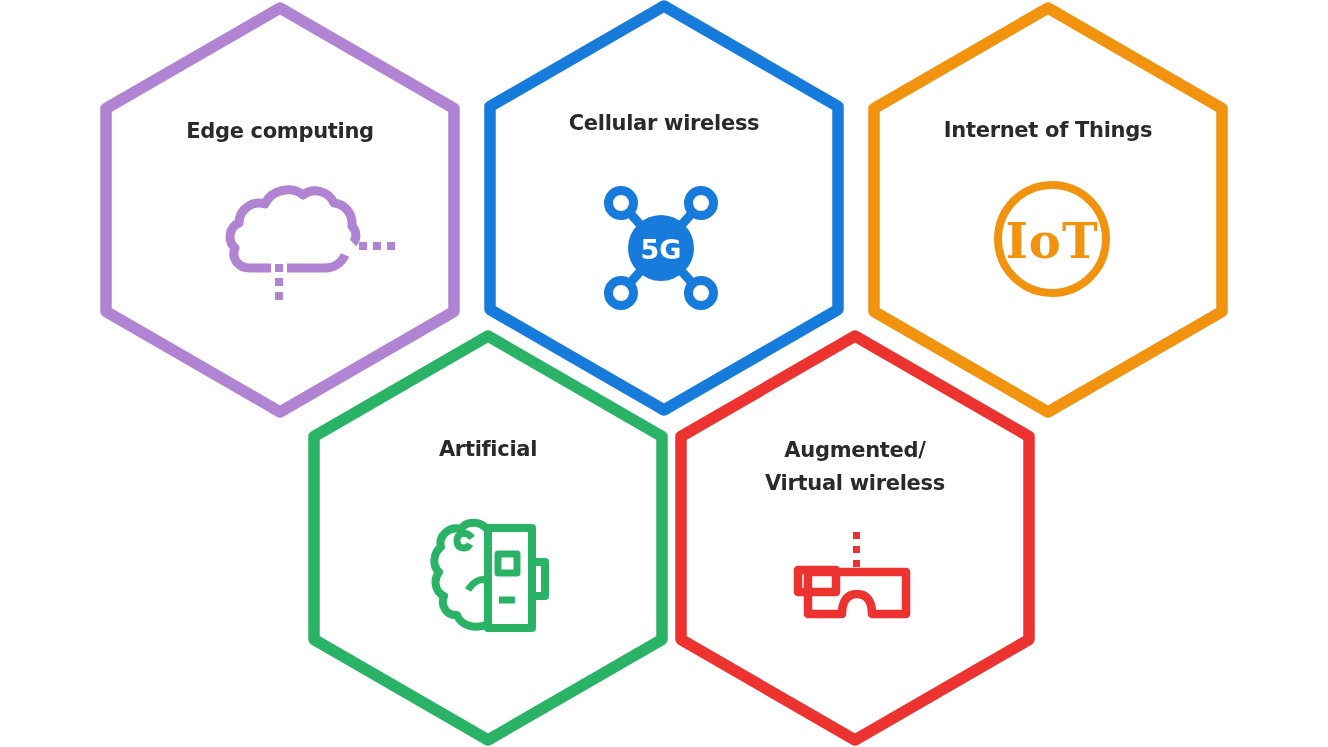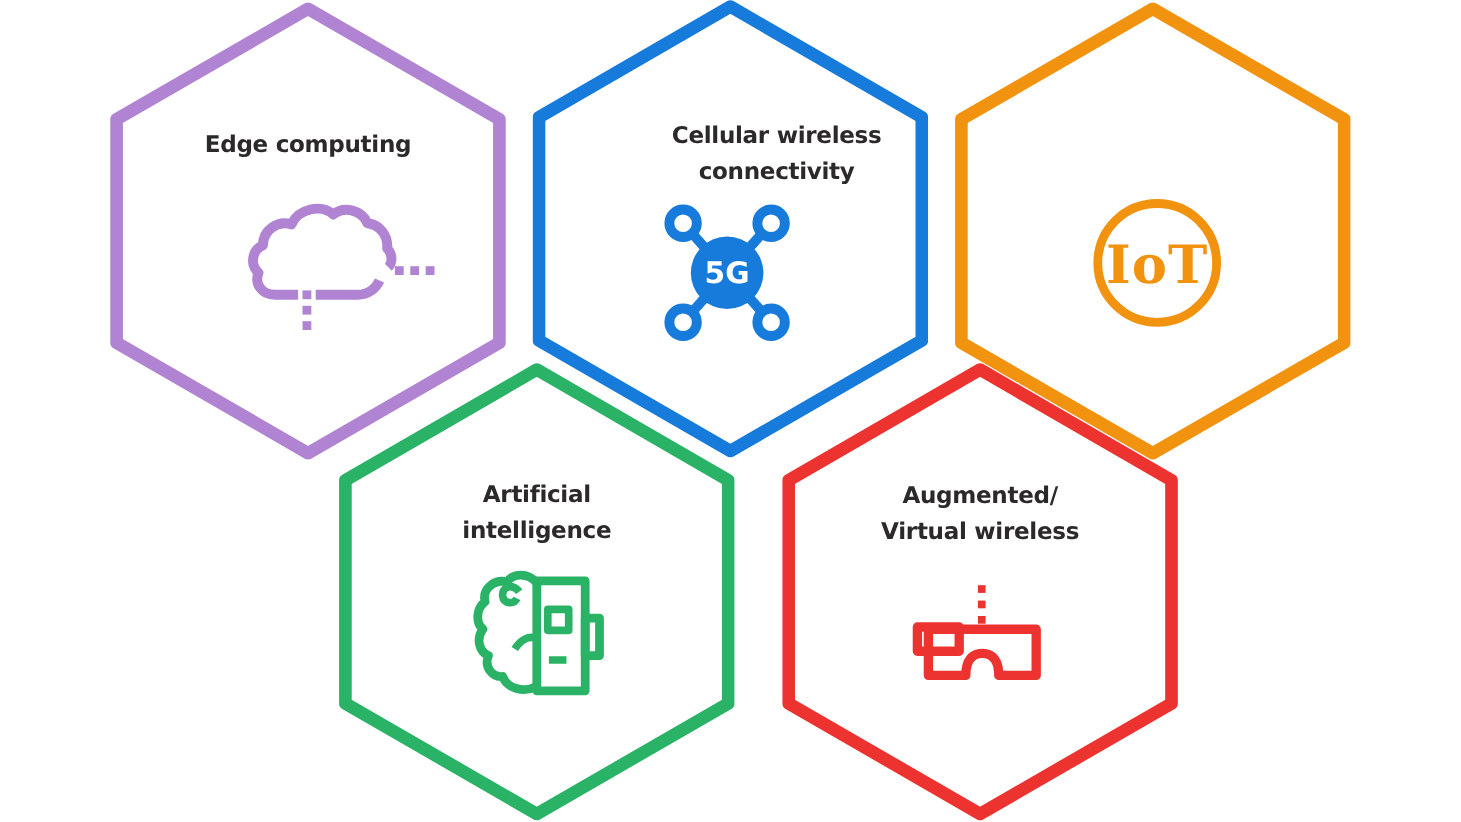--- a/index.html
+++ b/index.html
@@ -54,23 +54,22 @@
         <rect x="50" y="96" width="8" height="8"></rect>
         <rect x="50" y="110" width="8" height="8"></rect>
       </g>
     </svg>
   </div>
 
   <div class="hex" style="left: 484px; top: 0px; --c: #177bdb;">
     <svg class="hex-outline-svg" width="360" height="416" viewBox="0 0 360 416">
       <path class="hexpath" d="M180,6 L354,106.5 L354,309.5 L180,410 L6,309.5 L6,106.5 Z"></path>
     </svg>
-    <div class="hex-label" style="top:107px;margin-left:42px;">
+    <div class="hex-label" style="top:107px;">
       <div class="hex-line">Cellular wireless</div>
-      <div class="hex-line">connectivity</div>
     </div>
     <svg class="icon" style="left:115px;top:184px;" width="124" height="128" viewBox="0 0 124 128">
       <g class="stk s9">
         <line x1="62" y1="64" x2="22" y2="19"></line>
         <line x1="62" y1="64" x2="102" y2="19"></line>
         <line x1="62" y1="64" x2="22" y2="109"></line>
         <line x1="62" y1="64" x2="102" y2="109"></line>
         <circle cx="22" cy="19" r="12.5" fill="#ffffff"></circle>
         <circle cx="102" cy="19" r="12.5" fill="#ffffff"></circle>
         <circle cx="22" cy="109" r="12.5" fill="#ffffff"></circle>
@@ -78,50 +77,52 @@
       </g>
       <circle class="fil" cx="62" cy="64" r="33"></circle>
       <text class="icon-label-light" x="62" y="65">5G</text>
     </svg>
   </div>
 
   <div class="hex" style="left: 868px; top: 2px; --c: #f2930f;">
     <svg class="hex-outline-svg" width="360" height="416" viewBox="0 0 360 416">
       <path class="hexpath" d="M180,6 L354,106.5 L354,309.5 L180,410 L6,309.5 L6,106.5 Z"></path>
     </svg>
+    <div class="hex-label" style="top:112px;">
+      <div class="hex-line">Internet of Things</div>
+    </div>
     <svg class="icon" style="left:119px;top:172px;" width="130" height="130" viewBox="0 0 130 130">
       <circle class="stk s8" cx="65" cy="65" r="54"></circle>
       <text class="icon-label-color" x="65" y="67">IoT</text>
     </svg>
   </div>
 
   <div class="hex" style="left: 308px; top: 330px; --c: #2ab366;">
     <svg class="hex-outline-svg" width="360" height="416" viewBox="0 0 360 416">
       <path class="hexpath" d="M180,6 L354,106.5 L354,309.5 L180,410 L6,309.5 L6,106.5 Z"></path>
     </svg>
     <div class="hex-label" style="top:103px;">
       <div class="hex-line">Artificial</div>
-      <div class="hex-line">intelligence</div>
     </div>
     <svg class="icon" style="left:122px;top:184px;" width="130" height="130" viewBox="0 0 130 130">
       <g class="stk s8">
         <rect x="58" y="14" width="44" height="100"></rect>
         <rect x="102" y="48" width="13" height="34"></rect>
         <path d="M58,16 C50,6 36,7 31,15 C19,12 8,22 11,33 C3,39 2,52 9,58 C3,66 5,78 14,82 C10,92 17,102 27,101 C31,112 46,116 58,110"></path>
       </g>
       <g class="stk s7">
         <path d="M42,24 C36,16 26,19 27,28 C28,35 37,36 40,30"></path>
         <path d="M38,76 C43,68 50,64 57,66"></path>
         <rect x="68" y="40" width="19" height="19"></rect>
         <line x1="69" y1="86" x2="85" y2="86"></line>
       </g>
     </svg>
   </div>
 
-  <div class="hex" style="left: 675px; top: 330px; margin-left: 36px; --c: #ed3330;">
+  <div class="hex" style="left: 675px; top: 330px; --c: #ed3330;">
     <svg class="hex-outline-svg" width="360" height="416" viewBox="0 0 360 416">
       <path class="hexpath" d="M180,6 L354,106.5 L354,309.5 L180,410 L6,309.5 L6,106.5 Z"></path>
     </svg>
     <div class="hex-label" style="top:104px;">
       <div class="hex-line">Augmented/</div>
       <div class="hex-line">Virtual wireless</div>
     </div>
     <svg class="icon" style="left:115px;top:196px;" width="130" height="110" viewBox="0 0 130 110">
       <path class="stk s85" d="M18,46 H116 V88 H82 C82,74 76,68 67,68 C58,68 52,74 52,88 H18 Z"></path>
       <rect class="stk s85" x="8" y="44" width="38" height="22" fill="#ffffff"></rect>

